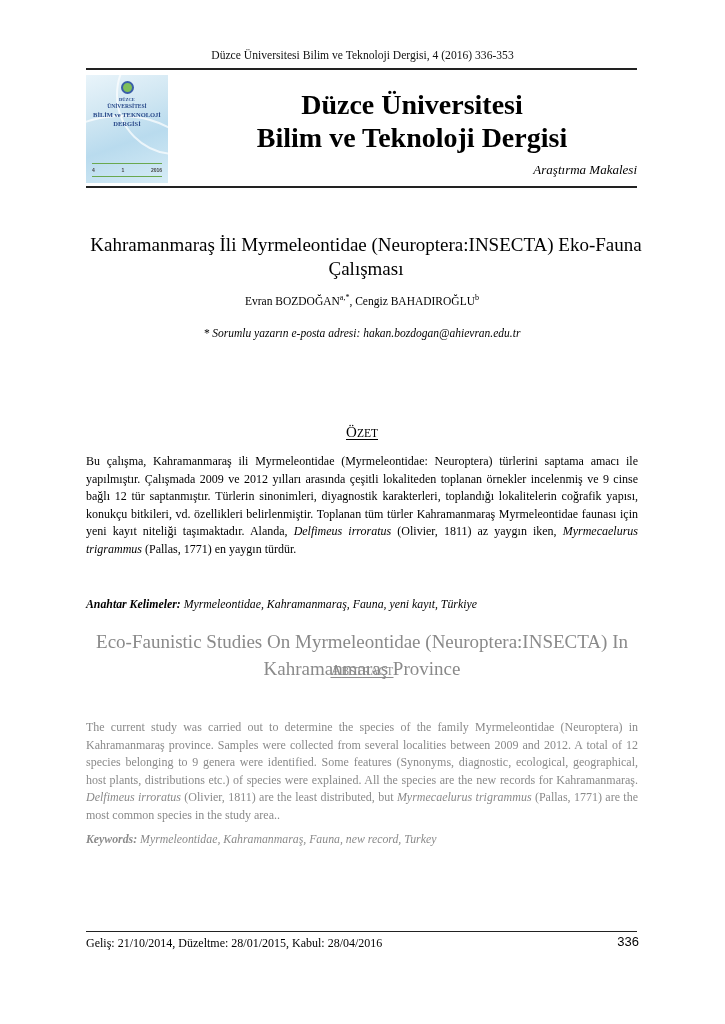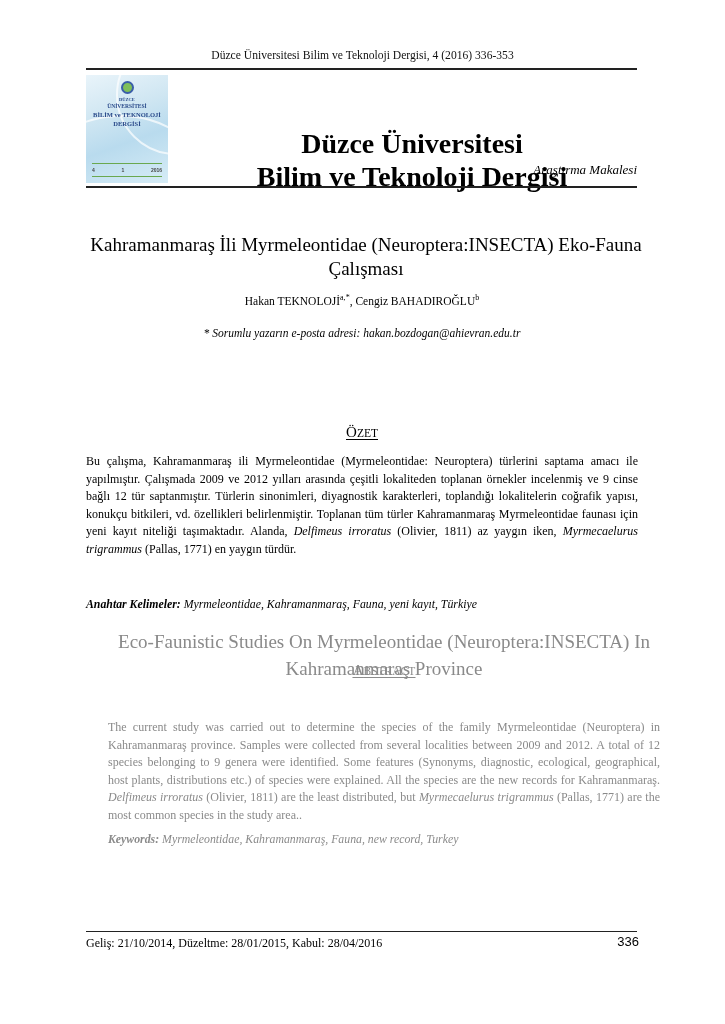--- a/index.html
+++ b/index.html
@@ -8,33 +8,33 @@
   .abs { position: absolute; }
   .running-head { top: 49px; left: 0; width: 725px; text-align: center; font-size: 11.6px; color: #111; }
   .rule { background: #222; height: 1.6px; }
   .cover { left: 86px; top: 75px; width: 82px; height: 108px; overflow: hidden;
     background: linear-gradient(160deg, #e9f4fa 0%, #cfe6f2 35%, #b9dbee 60%, #d6ecf6 100%); }
   .cover .swoosh { position:absolute; border: 2px solid rgba(255,255,255,0.7); border-radius: 50%; }
   .cover .logo { position:absolute; left: 35px; top: 6px; width: 13px; height: 13px; border-radius: 50%; border: 2px solid #3a5ea8; background: #7fbf5a; }
   .cover .t { position:absolute; left:0; width:82px; text-align:center; color:#2a4a8a; font-family:"Liberation Serif", serif; font-weight:bold; }
   .cover .bar { position:absolute; left: 6px; width: 70px; height: 1px; background: #6aa84f; }
   .cover .foot { position:absolute; left: 6px; top: 92px; width: 70px; display:flex; justify-content:space-between; font-size:5px; color:#444; font-family:"Liberation Sans", sans-serif; font-weight: bold; }
-  .journal-title { left: 180px; top: 88px; width: 464px; text-align: center; font-size: 28px; font-weight: bold; line-height: 33px; margin-top: 39px; }
+  .journal-title { left: 180px; top: 88px; width: 464px; text-align: center; font-size: 28px; font-weight: bold; line-height: 33px; }
   .article-type { right: 88px; top: 162px; font-size: 13px; font-style: italic; }
   .tr-title { left: 90px; top: 233px; width: 552px; text-align: center; font-size: 19px; line-height: 24px; }
   .authors { left: 86px; top: 295px; width: 552px; text-align: center; font-size: 11.5px; }
   sup { font-size: 0.7em; vertical-align: super; line-height: 0; }
   .affil { left: 86px; top: 326px; width: 552px; text-align: center; font-size: 11.5px; font-style: italic; line-height: 14.5px; }
   .section-head { left: 86px; width: 552px; text-align: center; font-size: 15px; font-family: Liberation Serif, serif; }
   .section-head span { text-decoration: underline; text-underline-offset: 2px; }
   .sc-big { font-size: 15px; }
   .sc-small { font-size: 11.5px; }
   .body-text { left: 86px; width: 552px; text-align: justify; font-size: 12px; line-height: 17.6px; }
   .kw { left: 86px; width: 552px; font-size: 11.8px; }
-  .gray { color: #8a8a8a; margin-left: 22px; }
+  .gray { color: #8a8a8a; }
   .en-title { left: 86px; top: 628px; width: 552px; text-align: center; font-size: 19px; line-height: 27px; }
   .footer-text { left: 86px; top: 936px; font-size: 12px; }
   .page-num { right: 86px; top: 934px; font-size: 13px; font-family: "Liberation Sans", sans-serif; }
 </style>
 </head>
 <body>
 
 <div class="abs running-head">Düzce Üniversitesi Bilim ve Teknoloji Dergisi, 4 (2016) 336-353</div>
 <div class="abs rule" style="left:86px; top:68px; width:551px;"></div>
 
@@ -58,21 +58,21 @@
 <div class="abs journal-title">
   <div>Düzce Üniversitesi</div>
   <div>Bilim ve Teknoloji Dergisi</div>
 </div>
 <div class="abs article-type">Araştırma Makalesi</div>
 <div class="abs rule" style="left:86px; top:186px; width:551px;"></div>
 
 <div class="abs tr-title">Kahramanmaraş İli Myrmeleontidae (Neuroptera:INSECTA) Eko-Fauna Çalışması</div>
 
 <div class="abs authors">
-  <span>Hakan TEKNOLOJİ</span><sup>a,*</sup><span>, </span><span>Cengiz BAHADIROĞLU</span><sup>b</sup>
+  <span>Evran BOZDOĞAN</span><sup>a,*</sup><span>, </span><span>Cengiz BAHADIROĞLU</span><sup>b</sup>
 </div>
 
 <div class="abs affil">
   <div>* Sorumlu yazarın e-posta adresi: hakan.bozdogan@ahievran.edu.tr</div>
 </div>
 
 <div class="abs section-head" style="top:424px;">
   <span><span class="sc-big">Ö</span><span class="sc-small">ZET</span></span>
 </div>
 

